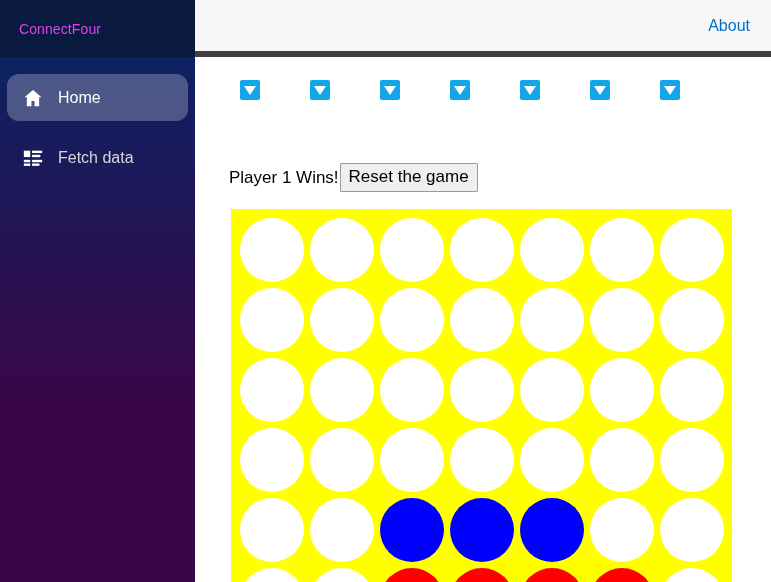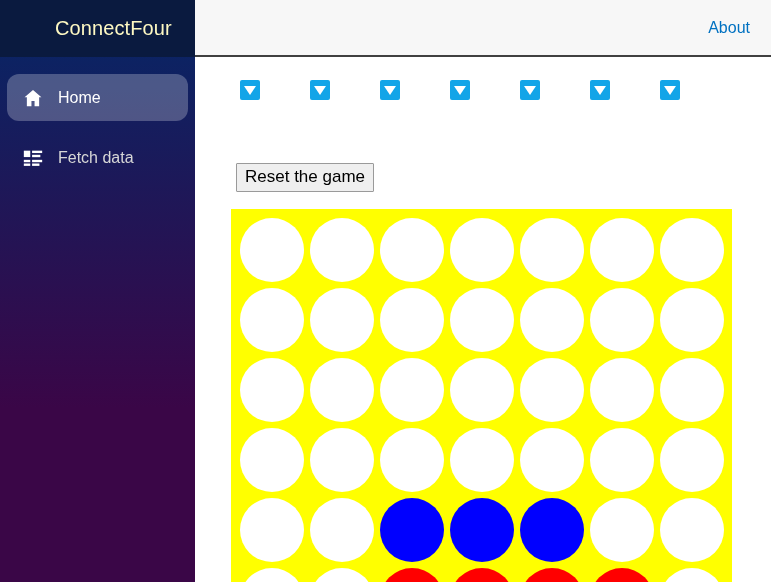--- a/index.html
+++ b/index.html
@@ -33,26 +33,25 @@
 
   .brand-bar {
     height: 57px;
     background: #0a1a3f;
     display: flex;
     align-items: center;
     padding-left: 19px;
   }
 
   .brand-title {
-    color: #fef9c3;
-    font-size: 20px;
+    color: #d946ef;
+    font-size: 14px;
     font-weight: normal;
     letter-spacing: 0.1px;
     white-space: nowrap;
-    margin-left: 36px;
   }
 
   .nav-list {
     padding-top: 17px;
   }
 
   .nav-item {
     display: flex;
     align-items: center;
     height: 47px;
@@ -90,21 +89,21 @@
   .main {
     flex: 1 1 auto;
     height: 582px;
     position: relative;
     background: #ffffff;
   }
 
   .topbar {
     height: 57px;
     background: #f7f7f7;
-    border-bottom: 2px solid #404040;
+    border-bottom: 6px solid #404040;
     display: flex;
     align-items: center;
     justify-content: flex-end;
     padding-right: 21px;
   }
 
   .about-link {
     color: #0071c1;
     font-size: 16px;
     text-decoration: none;
@@ -156,21 +155,21 @@
   }
 
   .status-text {
     font-size: 17px;
     color: #000000;
     white-space: nowrap;
     line-height: 1;
   }
 
   .reset-btn {
-    margin-left: 7px;
+    margin-left: 1px;
     font-family: "Liberation Sans", sans-serif;
     font-size: 17px;
     color: #000000;
     background: #efefef;
     border: 1px solid #9a9a9a;
     border-radius: 1px;
     padding: 4px 8px 5px 8px;
     cursor: pointer;
     line-height: 1.05;
   }
@@ -275,20 +274,21 @@
           </button>
           <button class="drop-btn" style="left: 395px;">
             <span class="tri"></span>
           </button>
           <button class="drop-btn" style="left: 465px;">
             <span class="tri"></span>
           </button>
         </div>
 
       <div class="status-row">
+        <span class="status-text">Player 1 Wins!</span>
         <button class="reset-btn">Reset the game</button>
       </div>
 
       <div class="board" id="board">
           <div class="board-row">
             <div class="cell">
               <div class="disc"></div>
             </div>
             <div class="cell">
               <div class="disc"></div>

